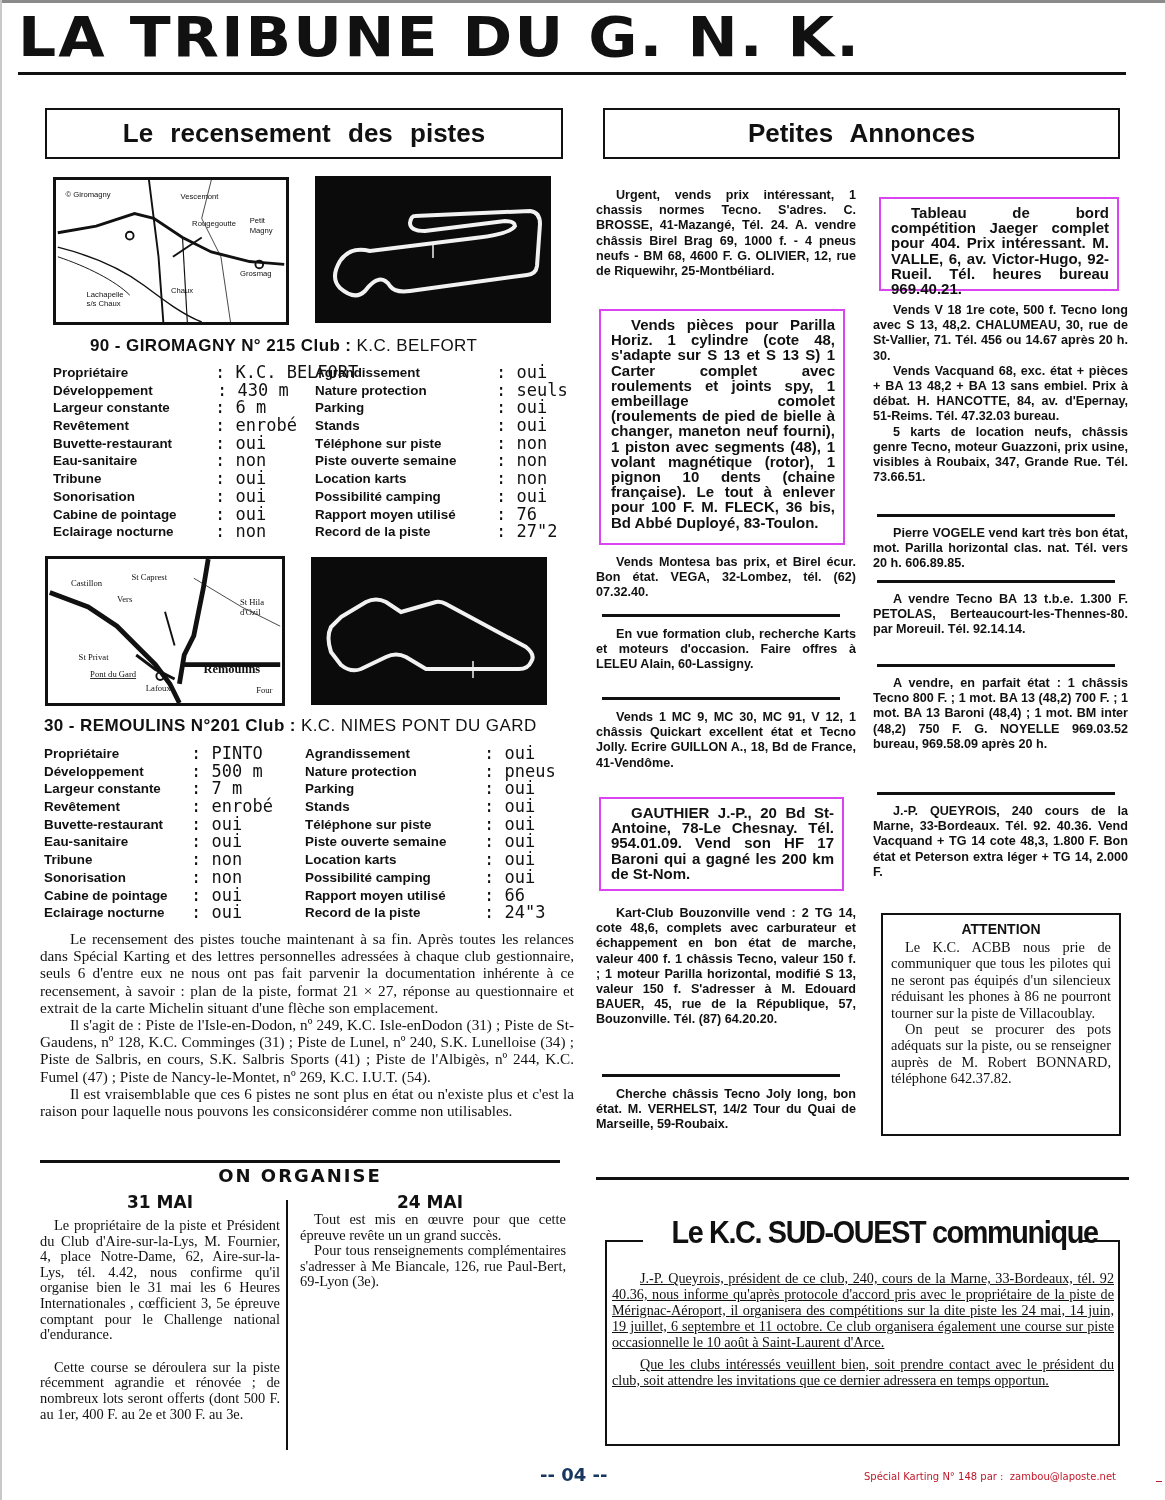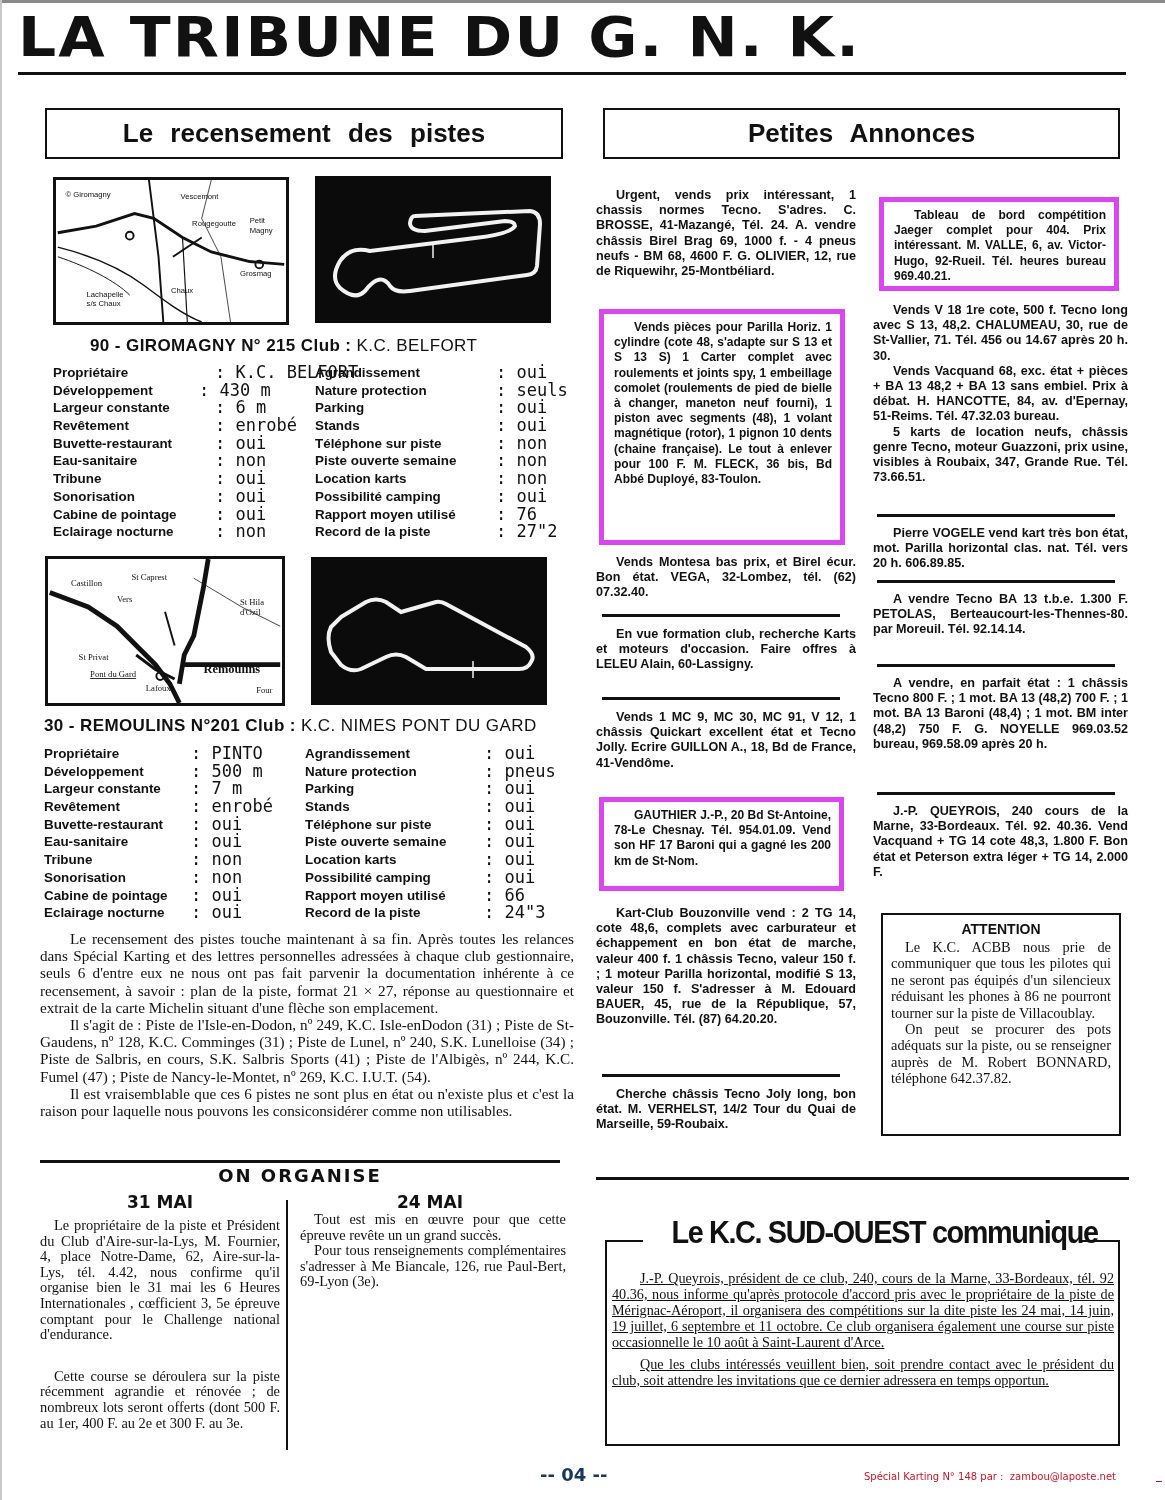--- a/index.html
+++ b/index.html
@@ -33,21 +33,21 @@
   .body-text { position: absolute; font-family: "Liberation Serif", serif; font-size: 15.2px; line-height: 17.2px; text-align: justify; }
   .body-text p { text-indent: 30px; }
 
   .org-rule { position: absolute; left: 40px; top: 1160px; width: 520px; height: 3px; background: #111; }
   .org-title { position: absolute; left: 40px; top: 1165px; width: 520px; text-align: center; font-family: "DejaVu Sans", sans-serif; font-weight: 900; font-size: 18px; letter-spacing: 2px; }
   .org-date { position: absolute; text-align: center; font-family: "DejaVu Sans", sans-serif; font-weight: bold; font-size: 17px; }
   .org-divider { position: absolute; left: 286px; top: 1200px; width: 2px; height: 250px; background: #111; }
 
   .ad { position: absolute; font-family: "Liberation Sans", sans-serif; font-weight: bold; font-size: 12.6px; line-height: 15.2px; text-align: justify; }
   .ad p { text-indent: 20px; }
-  .ad-box { position: absolute; border: 5px solid #d946ef; padding: 6px 8px 4px 10px; font-family: "Liberation Sans", sans-serif; font-weight: bold; font-size: 12px; line-height: 15.2px; text-align: justify; }
+  .ad-box { position: absolute; border: 2px solid #d946ef; padding: 6px 8px 4px 10px; font-family: "Liberation Sans", sans-serif; font-weight: bold; font-size: 15px; line-height: 15.2px; text-align: justify; }
   .ad-box p { text-indent: 20px; }
   .ad-rule { position: absolute; height: 3px; background: #111; }
 
   .attention { position: absolute; left: 881px; top: 913px; width: 240px; height: 223px; border: 2px solid #111; padding: 6px 8px 4px 8px; }
   .attention h3 { text-align: center; font-family: "Liberation Sans", sans-serif; font-size: 14px; font-weight: bold; margin-bottom: 2px; }
   .attention .txt { font-family: "Liberation Serif", serif; font-size: 14.4px; line-height: 16.4px; text-align: justify; }
   .attention .txt p { text-indent: 14px; }
 
   .right-rule { position: absolute; left: 596px; top: 1177px; width: 533px; height: 3px; background: #111; }
   .sudouest { position: absolute; left: 605px; top: 1240px; width: 515px; height: 206px; border: 2px solid #111; border-top: none; }
@@ -117,21 +117,21 @@
 
 <div class="spec" style="left:53px;top:364px;width:505px;">
   <div class="row">
       <span class="lbl">Propriétaire</span>
       <span class="val" style="left:162px">: K.C. BELFORT</span>
       <span class="lbl" style="left:262px">Agrandissement</span>
       <span class="val" style="left:443px">: oui</span>
     </div>
   <div class="row">
       <span class="lbl">Développement</span>
-      <span class="val" style="left:146px">: 430 m</span>
+      <span class="val" style="left:164px">: 430 m</span>
       <span class="lbl" style="left:262px">Nature protection</span>
       <span class="val" style="left:443px">: seuls</span>
     </div>
   <div class="row">
       <span class="lbl">Largeur constante</span>
       <span class="val" style="left:162px">: 6 m</span>
       <span class="lbl" style="left:262px">Parking</span>
       <span class="val" style="left:443px">: oui</span>
     </div>
   <div class="row">
@@ -285,21 +285,21 @@
 </div>
 
 <div class="org-rule"></div>
 <div class="org-title">ON ORGANISE</div>
 <div class="org-date" style="left:40px;top:1192px;width:240px;">31 MAI</div>
 <div class="org-date" style="left:300px;top:1192px;width:260px;">24 MAI</div>
 <div class="org-divider"></div>
 
 <div class="body-text" style="left:40px;top:1218px;width:240px;font-size:14.4px;line-height:15.6px;">
   <p style="text-indent:14px">Le propriétaire de la piste et Président du Club d'Aire-sur-la-Lys, M. Fournier, 4, place Notre-Dame, 62, Aire-sur-la-Lys, tél. 4.42, nous confirme qu'il organise bien le 31 mai les 6 Heures Internationales , cœfficient 3, 5e épreuve comptant pour le Challenge national d'endurance.</p>
-  <p style="text-indent:14px;margin-top:26px">Cette course se déroulera sur la piste récemment agrandie et rénovée ; de nombreux lots seront offerts (dont 500 F. au 1er, 400 F. au 2e et 300 F. au 3e.</p>
+  <p style="text-indent:14px;margin-top:17px">Cette course se déroulera sur la piste récemment agrandie et rénovée ; de nombreux lots seront offerts (dont 500 F. au 1er, 400 F. au 2e et 300 F. au 3e.</p>
 </div>
 <div class="body-text" style="left:300px;top:1212px;width:266px;font-size:14.4px;line-height:15.6px;">
   <p style="text-indent:14px">Tout est mis en œuvre pour que cette épreuve revête un un grand succès.</p>
   <p style="text-indent:14px">Pour tous renseignements complémentaires s'adresser à Me Biancale, 126, rue Paul-Bert, 69-Lyon (3e).</p>
 </div>
 
 <div class="ad" style="left:596px;top:188px;width:260px;">
   <p>Urgent, vends prix intéressant, 1 chassis normes Tecno. S'adres. C. BROSSE, 41-Mazangé, Tél. 24. A. vendre châssis Birel Brag 69, 1000 f. - 4 pneus neufs - BM 68, 4600 F. G. OLIVIER, 12, rue de Riquewihr, 25-Montbéliard.</p>
 </div>
 <div class="ad-box" style="left:599px;top:309px;width:246px;height:236px;">

